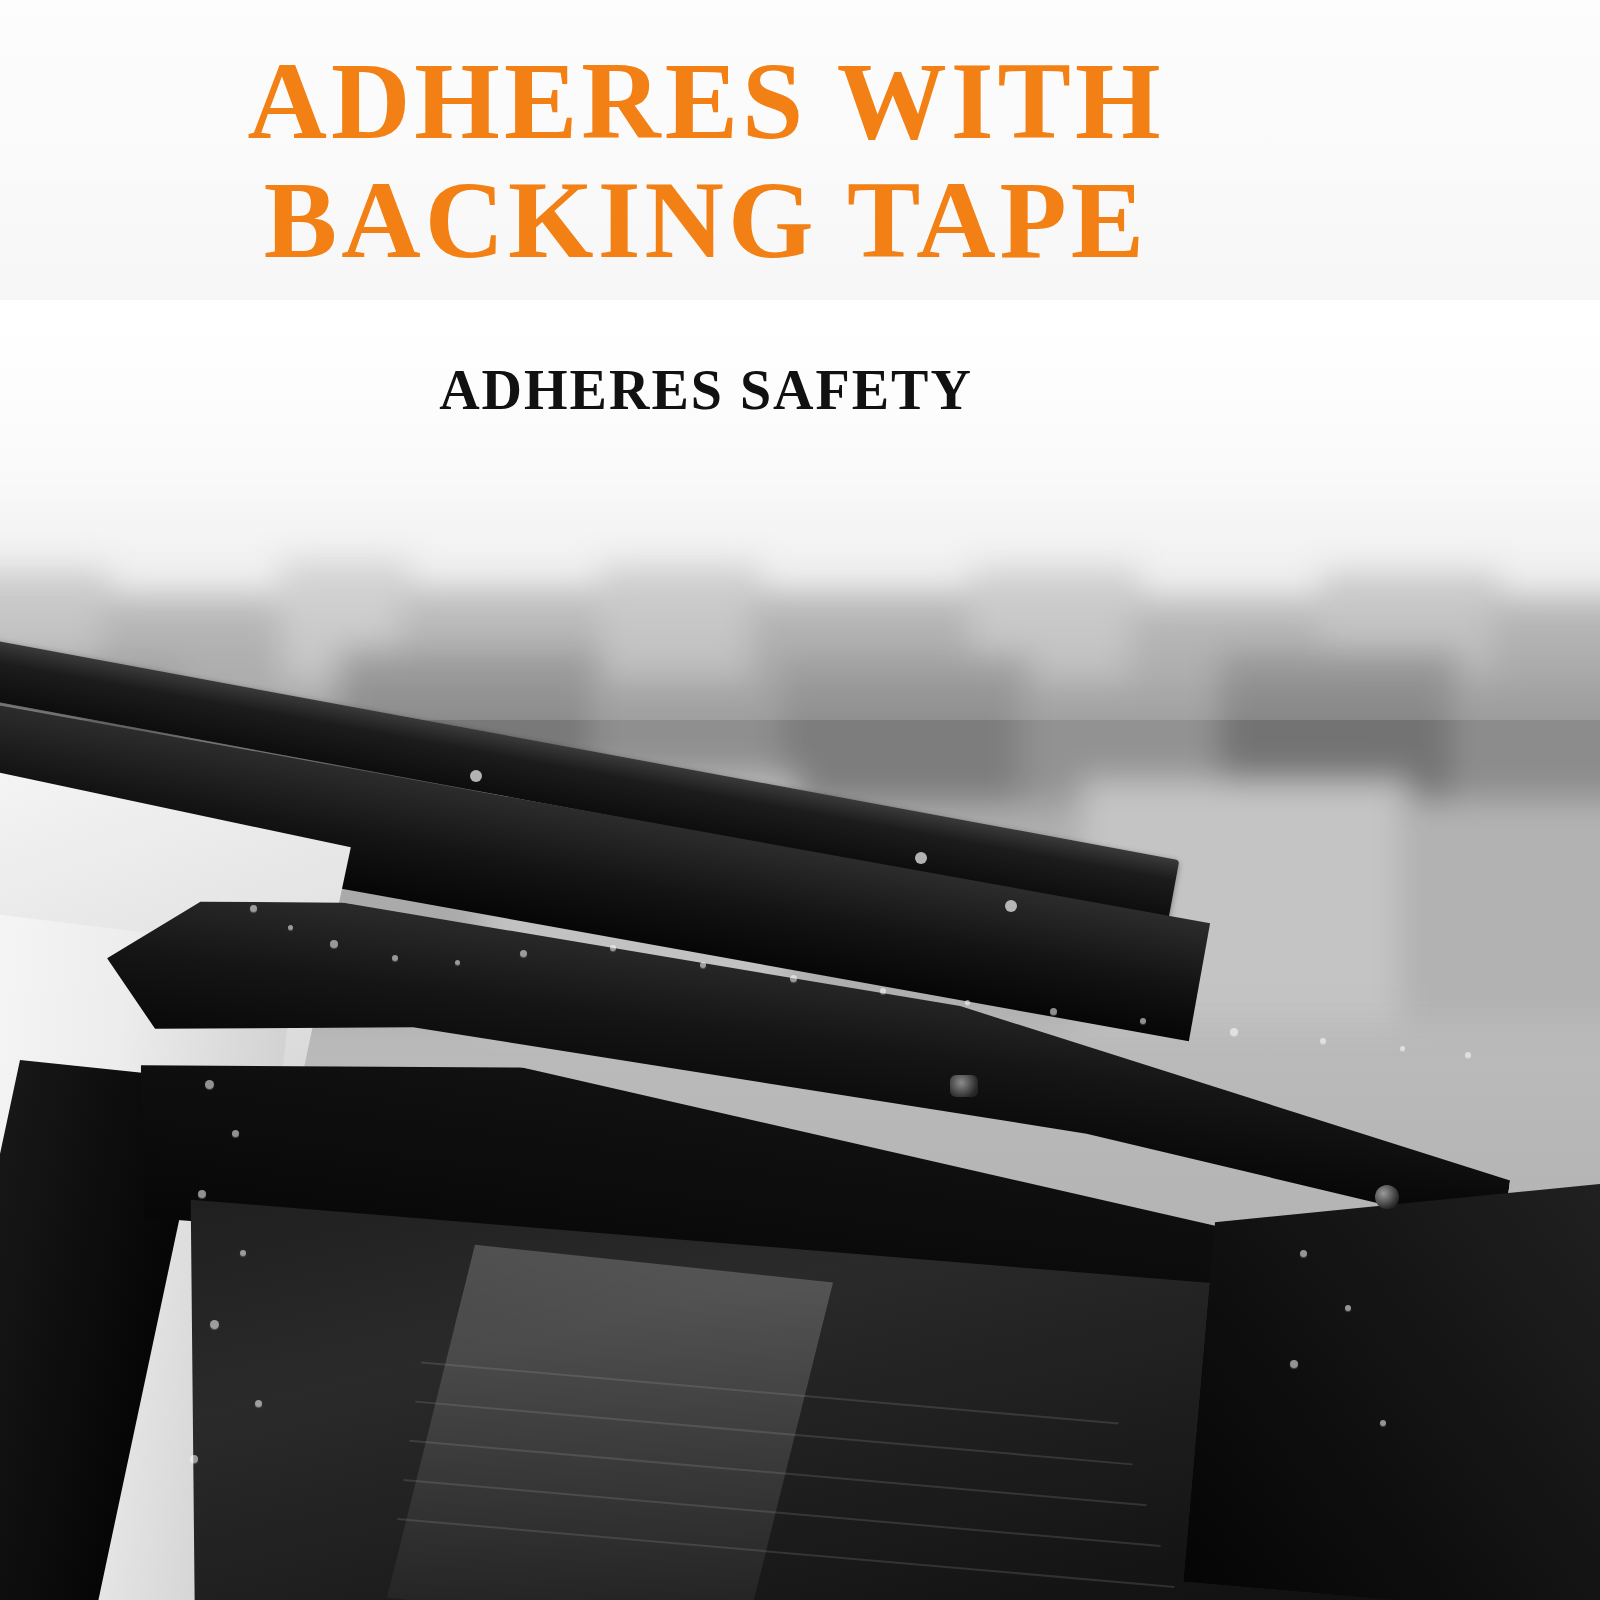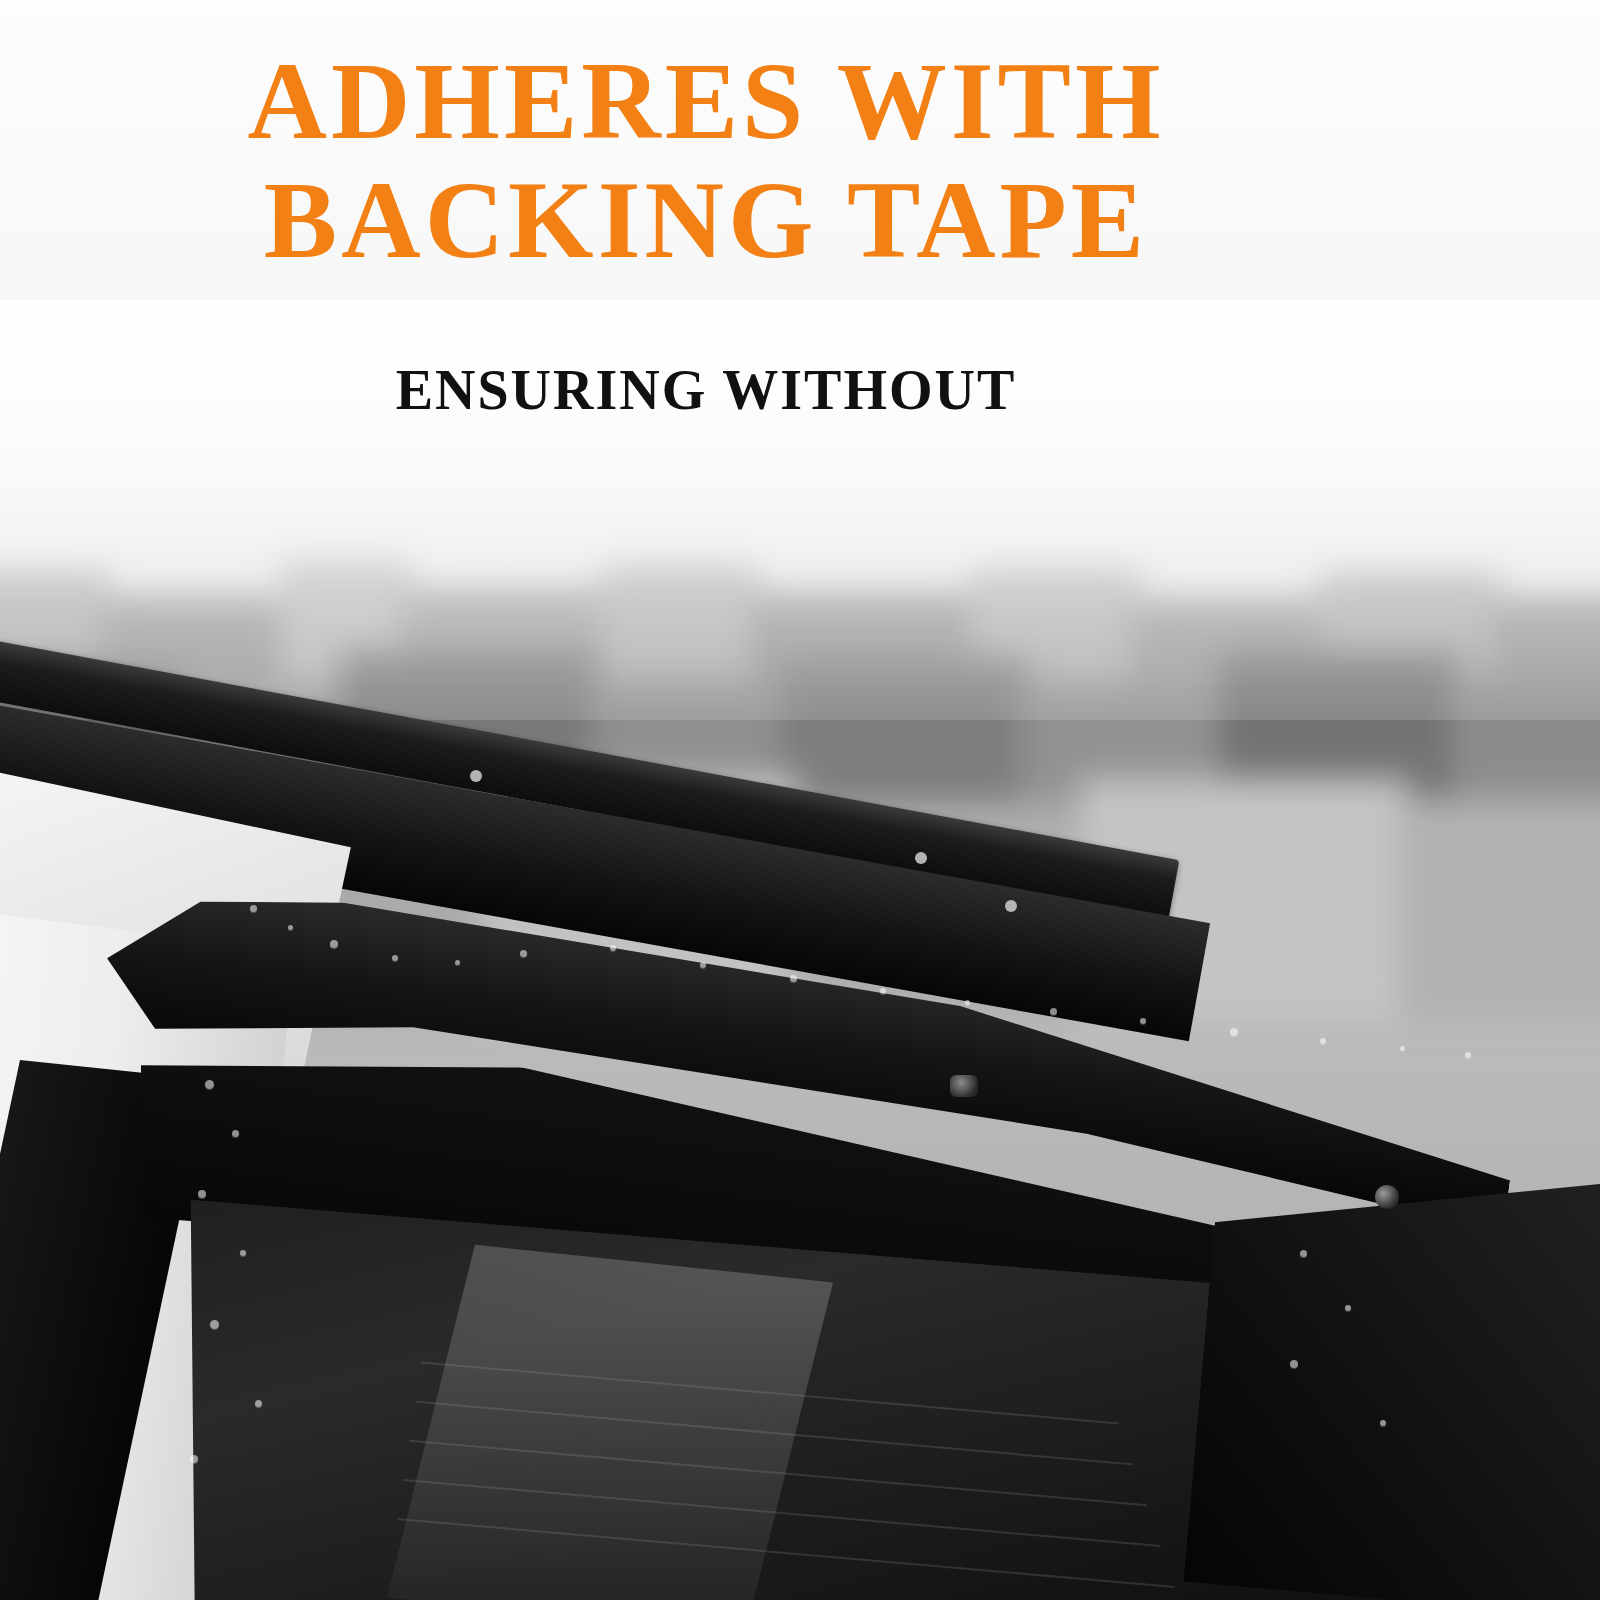--- a/index.html
+++ b/index.html
@@ -358,17 +358,17 @@
       <div class="drop" style="left:1380px; top:1420px; width:6px; height:6px;"></div>
     </div>
   </div>
 
   <div class="textwrap">
     <h1 class="headline">
       <span>ADHERES WITH</span>
       <span class="l2">BACKING TAPE</span>
     </h1>
     <p class="sub">
-      <span>ENSURING WITHOUT</span>
+      <span>ADHERES SAFETY</span>
     </p>
   </div>
 
 </div>
 
 </body></html>

